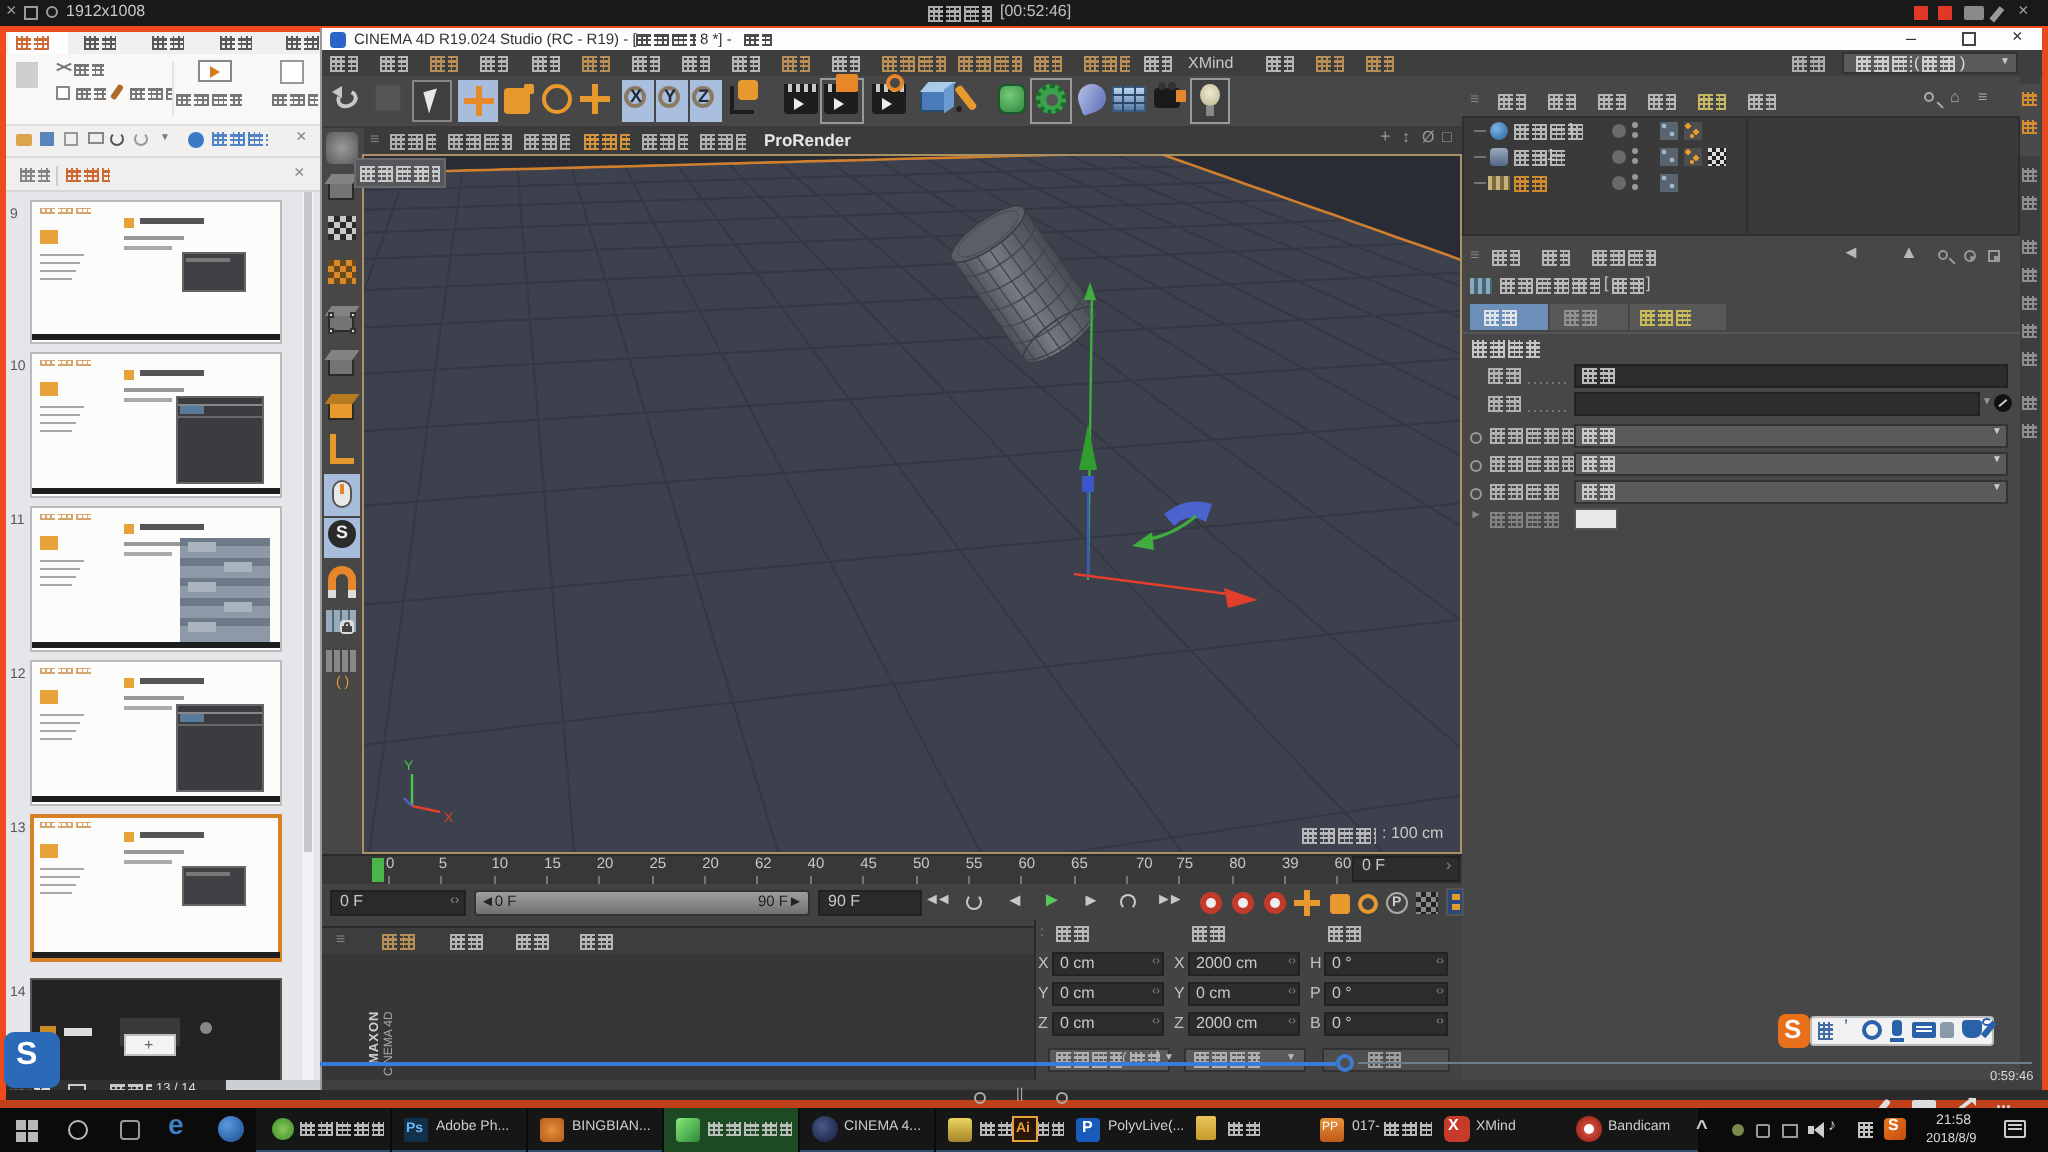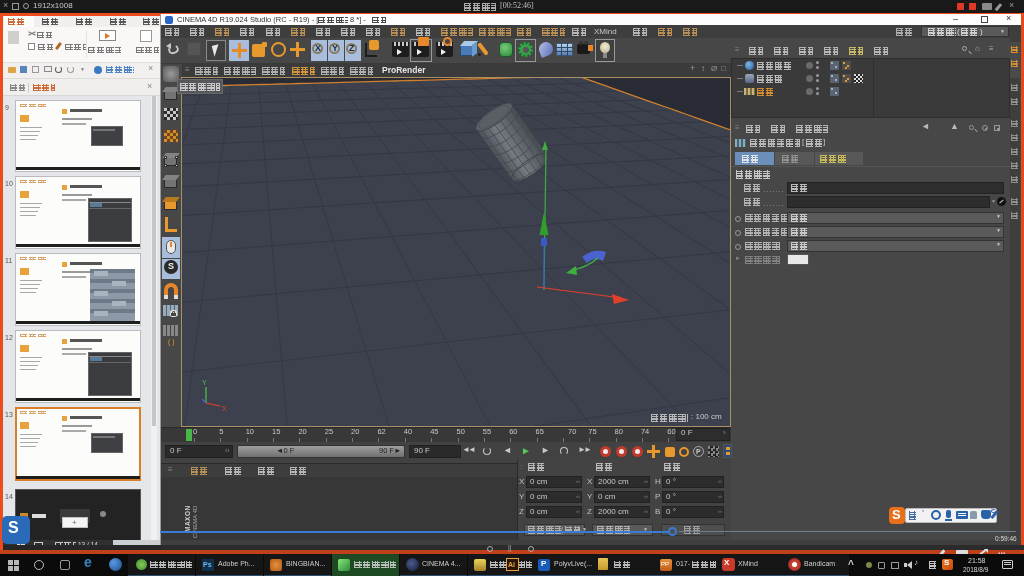--- a/index.html
+++ b/index.html
@@ -7,21 +7,21 @@
 i.z{background:repeating-linear-gradient(0deg,currentColor 0 1.2px,rgba(0,0,0,0) 1.2px 2.3px),repeating-linear-gradient(90deg,currentColor 0 0.8px,rgba(0,0,0,0) 0.8px 2.6px);
  -webkit-mask:repeating-linear-gradient(90deg,#000 0 7.5px,rgba(0,0,0,0) 7.5px 9px);filter:blur(0.35px);}
 i.z{opacity:.88}
 </style></head><body>
 <div style="left:0;top:0;width:1024px;height:13px;background:#191919"></div>
 <b style="left:3px;top:1px;color:#9a9a9a;font-size:9px;">×</b>
 <div style="left:12px;top:3px;width:7px;height:7px;border:1px solid #9a9a9a"></div>
 <div style="left:23px;top:3px;width:6px;height:6px;border:1px solid #9a9a9a;border-radius:50%"></div>
 <b style="left:33px;top:2px;color:#c8c8c8;font-size:8px;">1912x1008</b>
 <i class="z" style="left:464px;top:3px;width:32px;height:8px;color:#c0c0c0"></i>
-<b style="left:500px;top:2px;color:#c0c0c0;font-size:8px;font-family:Liberation Serif, serif;">[00:52:46]</b>
+<b style="left:500px;top:2px;color:#c0c0c0;font-size:8px;">[00:52:46]</b>
 <div style="left:957px;top:3px;width:7px;height:7px;background:#e03727"></div>
 <div style="left:969px;top:3px;width:7px;height:7px;background:#e03727"></div>
 <div style="left:982px;top:3px;width:10px;height:7px;background:#8a8a8a;border-radius:1px"></div>
 <div style="left:997px;top:3px;width:2.5px;height:8px;background:#9a9a9a;transform:rotate(40deg)"></div>
 <b style="left:1009px;top:1px;color:#9a9a9a;font-size:9px;">×</b>
 <div style="left:0;top:13px;width:1024px;height:3px;background:#ee4b1c"></div>
 <div style="left:0;top:16px;width:3px;height:534px;background:#ee4b1c"></div>
 <div style="left:1020px;top:16px;width:4px;height:534px;background:#e44a1e"></div>
 <div style="left:0;top:550px;width:1024px;height:4px;background:#bf4019"></div>
 <div style="left:3px;top:16px;width:157px;height:524px;background:#e4e6e9"></div>
@@ -556,33 +556,33 @@
 <b style="left:509.20000000000005px;top:428px;color:#c8c8c8;font-size:7.5px;">60</b>
 <div style="left:510px;top:438px;width:1px;height:4px;background:#777"></div>
 <b style="left:535.55px;top:428px;color:#c8c8c8;font-size:7.5px;">65</b>
 <div style="left:537px;top:438px;width:1px;height:4px;background:#777"></div>
 <b style="left:568px;top:428px;color:#c8c8c8;font-size:7.5px;">70</b>
 <div style="left:563px;top:438px;width:1px;height:4px;background:#777"></div>
 <b style="left:588.25px;top:428px;color:#c8c8c8;font-size:7.5px;">75</b>
 <div style="left:589px;top:438px;width:1px;height:4px;background:#777"></div>
 <b style="left:614.6px;top:428px;color:#c8c8c8;font-size:7.5px;">80</b>
 <div style="left:616px;top:438px;width:1px;height:4px;background:#777"></div>
-<b style="left:640.95px;top:428px;color:#c8c8c8;font-size:7.5px;">74</b>
+<b style="left:640.95px;top:428px;color:#c8c8c8;font-size:7.5px;">39</b>
 <div style="left:642px;top:438px;width:1px;height:4px;background:#777"></div>
 <b style="left:667.3px;top:428px;color:#c8c8c8;font-size:7.5px;">60</b>
 <div style="left:668px;top:438px;width:1px;height:4px;background:#777"></div>
 <div style="left:676px;top:428px;width:54px;height:13px;background:#2d2d2d;border:1px solid #222"></div>
 <b style="left:681px;top:429px;color:#c8c8c8;font-size:8px;">0 F</b>
 <b style="left:723px;top:429px;color:#888;font-size:8px;">›</b>
 <div style="left:161px;top:442px;width:570px;height:21px;background:#424242"></div>
 <div style="left:165px;top:445px;width:68px;height:13px;background:#2a2a2a;border:1px solid #222"></div>
 <b style="left:170px;top:447px;color:#c8c8c8;font-size:8px;">0 F</b>
 <b style="left:225px;top:447px;color:#888;font-size:7px;">‹›</b>
 <div style="left:237px;top:445px;width:168px;height:13px;background:linear-gradient(#9e9e9e,#707070);border:1px solid #333;border-radius:2px"></div>
-<b style="left:240px;top:447px;color:#222;font-size:7.5px;margin-left:36px;">◄0 F</b>
+<b style="left:240px;top:447px;color:#222;font-size:7.5px;">◄0 F</b>
 <b style="left:379px;top:447px;color:#222;font-size:7.5px;">90 F►</b>
 <div style="left:409px;top:445px;width:52px;height:13px;background:#2a2a2a;border:1px solid #222"></div>
 <b style="left:414px;top:447px;color:#c8c8c8;font-size:8px;">90 F</b>
 <b style="left:462px;top:446px;color:#c8c8c8;font-size:8px;letter-spacing:-2px">◄◄</b>
 <div style="left:483px;top:447px;width:8px;height:8px;border:1.5px solid #c8c8c8;border-radius:50%;border-top-color:transparent"></div>
 <b style="left:503px;top:446px;color:#c8c8c8;font-size:9px;">◄</b>
 <b style="left:521px;top:445px;color:#58c858;font-size:10px;">►</b>
 <b style="left:541px;top:446px;color:#c8c8c8;font-size:9px;">►</b>
 <div style="left:560px;top:447px;width:8px;height:8px;border:1.5px solid #c8c8c8;border-radius:50%;border-bottom-color:transparent"></div>
 <b style="left:578px;top:446px;color:#c8c8c8;font-size:8px;letter-spacing:-2px">►►</b>

